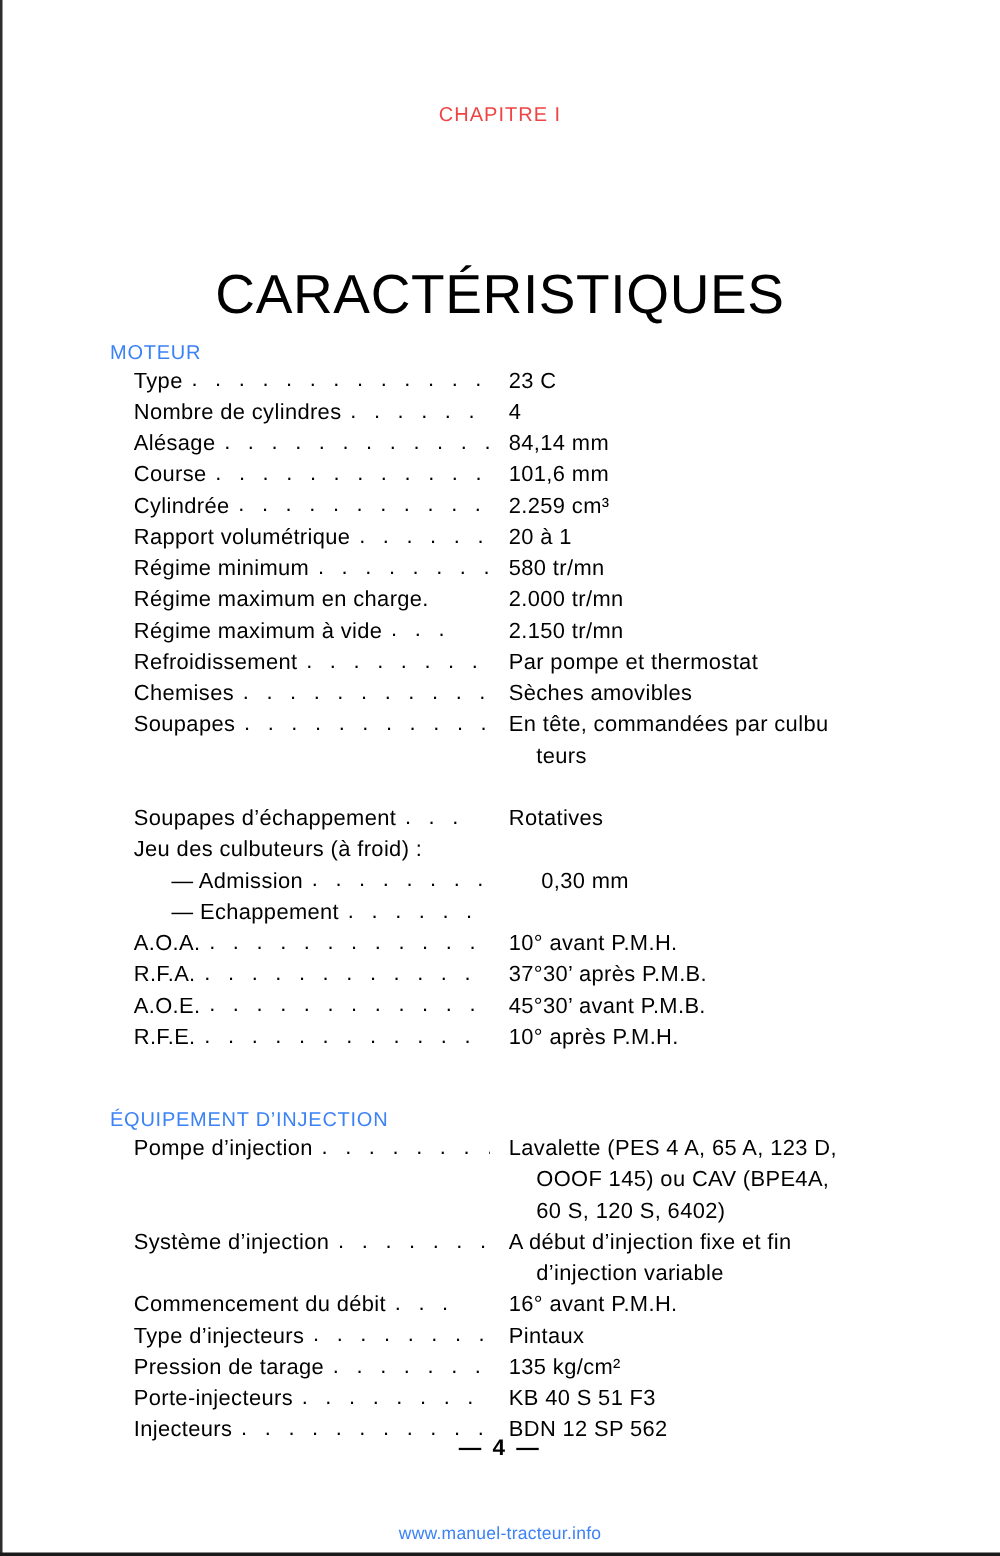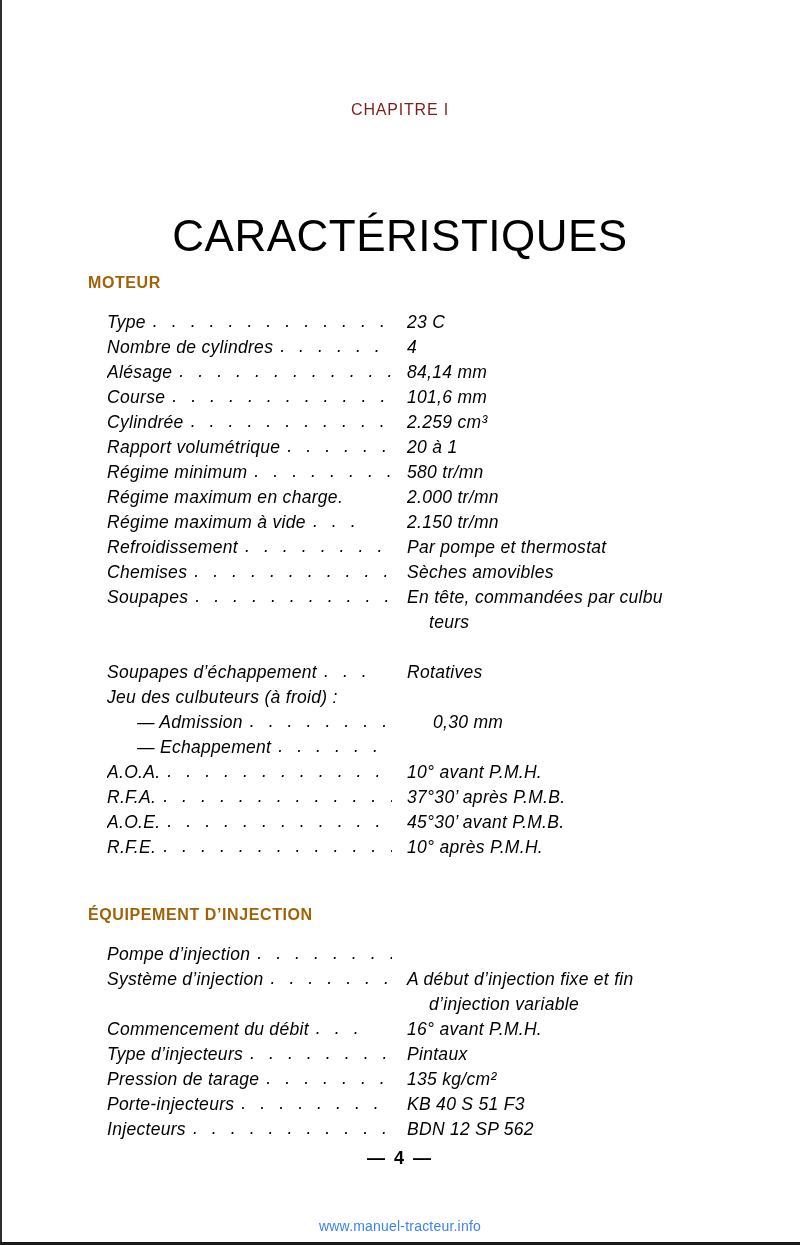--- a/index.html
+++ b/index.html
@@ -33,28 +33,28 @@
     position: absolute;
     left: 0;
     bottom: 0;
     width: 800px;
     height: 3px;
     background: #1a1a1a;
   }
 
   .chapter-line {
     position: absolute;
-    top: 101px;
+    top: 84px;
     left: 0;
     width: 800px;
     text-align: center;
     font-size: 16px;
     letter-spacing: 0.8px;
     font-weight: 400;
-    color: #7f1d1d;
+    color: #ef4444;
   }
 
   .doc-title {
     position: absolute;
     top: 182px;
     left: 0;
     width: 800px;
     text-align: center;
     font-size: 44px;
     font-weight: 400;
@@ -68,30 +68,28 @@
     left: 0;
     width: 800px;
   }
 
   .section {
     margin-bottom: 0;
   }
   .section-heading {
     margin-left: 88px;
     font-size: 16px;
-    font-weight: 700;
+    font-weight: 400;
     letter-spacing: 0.6px;
-    color: #a16207;
+    color: #3b82f6;
   }
 
   .spec-table {
-    margin-top: 18px;
     margin-left: 107px;
     width: 640px;
-    font-style: italic;
   }
 
   .spec-row {
     display: flex;
     align-items: flex-start;
     line-height: 25px;
     font-size: 17.5px;
     color: #000;
   }
   .spec-row.sub {
@@ -330,20 +328,22 @@
       </div>
       <div class="section-gap"></div>
       <div class="section">
         <div class="section-heading">ÉQUIPEMENT D’INJECTION</div>
         <div class="spec-table">
           <div class="spec-row">
             <div class="spec-label-wrap">
               <span class="spec-label">Pompe d’injection</span>
               <span class="leader">. . . . . . . .</span>
             </div>
+            <div class="spec-value"><span>Lavalette (PES 4 A, 65 A, 123 D,</span><span class="cont">OOOF 145) ou CAV (BPE4A,
+60 S, 120 S, 6402)</span></div>
           </div>
           <div class="spec-row">
             <div class="spec-label-wrap">
               <span class="spec-label">Système d’injection</span>
               <span class="leader">. . . . . . . .</span>
             </div>
             <div class="spec-value"><span>A début d’injection fixe et fin</span><span class="cont">d’injection variable</span></div>
           </div>
           <div class="spec-row">
             <div class="spec-label-wrap">

